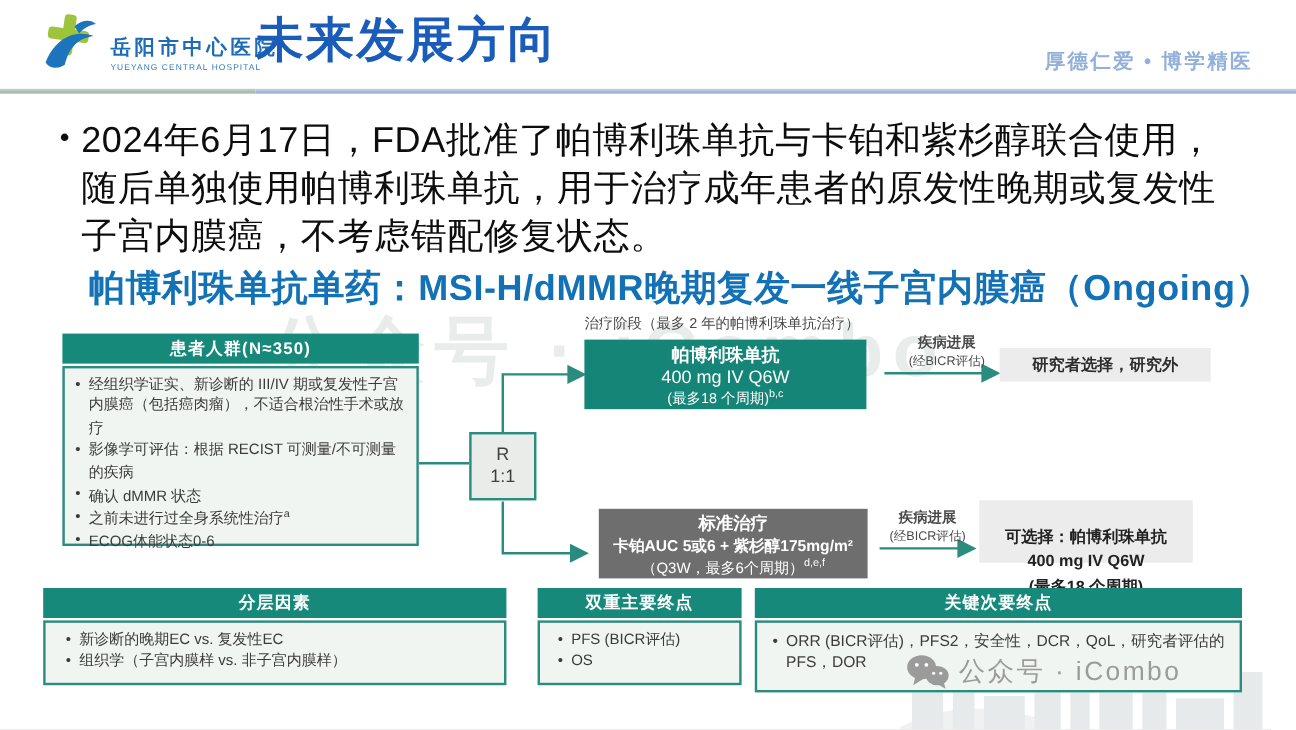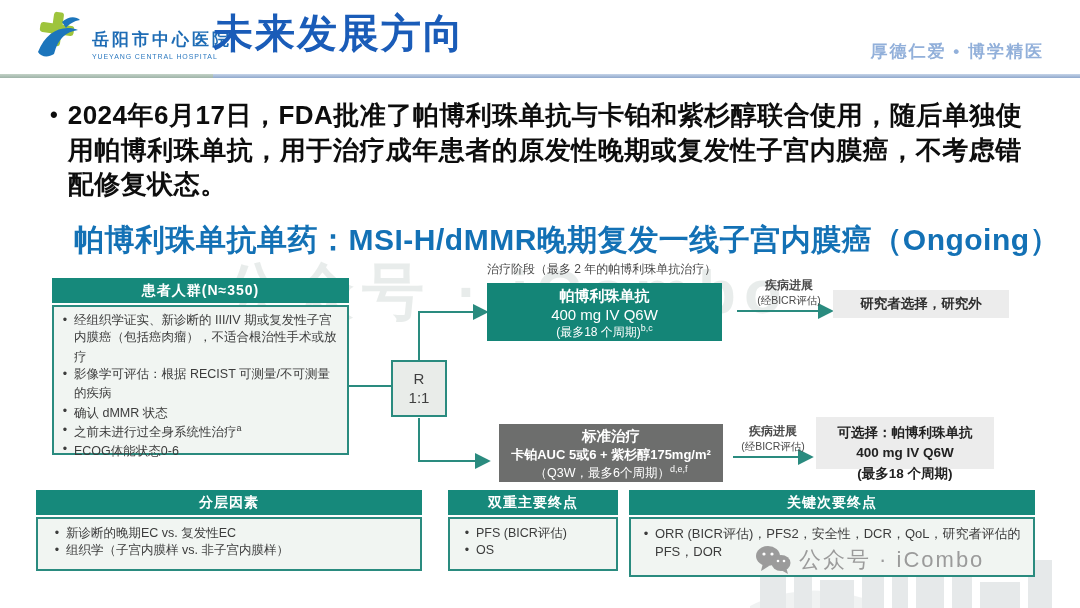--- a/index.html
+++ b/index.html
@@ -13,21 +13,21 @@
   .hospital-cn { font-size:17px; font-weight:700; color:#1e6cb5; letter-spacing:3px; font-family:"Liberation Serif","DejaVu Serif",serif; }
   .hospital-en { font-size:7px; color:#2e7ac0; letter-spacing:0.9px; margin-top:2px; }
   .page-title { position:absolute; left:213px; top:6px; font-size:40px; font-weight:900; color:#1a5cb8; letter-spacing:2px; z-index:4; }
   .slogan { position:absolute; right:36px; top:40px; font-size:17px; font-weight:600; color:#92b0da; letter-spacing:2px; z-index:4; }
   .rule-green { position:absolute; left:0; top:74px; width:213px; height:4px; background:linear-gradient(#c3d2c6,#9eb3a8); }
   .rule-blue { position:absolute; left:213px; top:74px; width:867px; height:4px; background:linear-gradient(#c5d4e8,#8fa8cc); }
 
   
   .intro { position:absolute; left:50px; top:98px; width:988px; display:flex; z-index:4; }
   .intro-bullet { font-size:22px; font-weight:700; color:#0d0d0d; margin:4px 10px 0 0; }
-  .intro-text { font-size:26px; font-weight:700; color:#0d0d0d; line-height:1.33; letter-spacing:0.5px; }
+  .intro-text { font-size:30px; font-weight:400; color:#0d0d0d; line-height:1.33; letter-spacing:0.5px; }
 
   .subtitle { position:absolute; left:74px; top:220px; font-size:30px; font-weight:800; color:#1371b5; z-index:4; letter-spacing:0.5px; }
 
   
   .wm-diagram { position:absolute; left:222px; top:250px; font-size:62px; font-weight:700; color:#d7dedb; opacity:0.55; letter-spacing:8px; white-space:nowrap; z-index:0; }
   .wm-corner { position:absolute; left:755px; top:545px; display:flex; align-items:center; gap:8px; z-index:5; }
   .wm-corner-text { font-size:22px; color:#9b9b9b; letter-spacing:2px; white-space:nowrap; }
   .cityscape { position:absolute; right:0; bottom:0; opacity:0.18; z-index:0; }
 
   
@@ -56,21 +56,21 @@
   .prog-top { left:733px; top:277px; width:112px; }
   .prog-bottom { left:726px; top:423px; width:94px; }
 
   .inv-box { position:absolute; left:833px; top:290px; width:176px; height:28px; background:#ececec; display:flex; align-items:center; justify-content:center; font-size:13.5px; font-weight:700; color:#2e2e2e; z-index:2; }
 
   .soc-box { position:absolute; left:499px; top:424px; width:224px; height:58px; background:#6d6e6d; color:#ffffff; text-align:center; padding-top:3px; z-index:2; }
   .soc-box .l1 { font-size:14.5px; font-weight:700; }
   .soc-box .l2 { font-size:13px;font-weight:bold; }
   .soc-box .l3 { font-size:12.5px; }
 
-  .opt-box { position:absolute; left:816px; top:417px; width:178px; height:52px; background:#ececec; text-align:center; font-size:13.5px; font-weight:700; color:#222222; line-height:1.5; padding-top:6px; z-index:2; }
+  .opt-box { position:absolute; left:816px; top:417px; width:178px; height:52px; background:#ececec; text-align:center; font-size:13.5px; font-weight:700; color:#222222; line-height:1.5; padding-top:21px; z-index:2; }
 
   
   .strat-box { position:absolute; left:36px; top:490px; width:386px; z-index:2; }
   .strat-box .box-body { height:54px; padding:6px 6px 4px 10px; }
   .dual-box { position:absolute; left:448px; top:490px; width:170px; z-index:2; }
   .dual-box .box-body { height:54px; padding:6px 4px 4px 8px; }
   .key-box { position:absolute; left:629px; top:490px; width:406px; z-index:2; }
   .key-box .box-body { height:60px; padding:6px 8px 4px 6px; }
   .key-box .blist { font-size:13px; }
 

